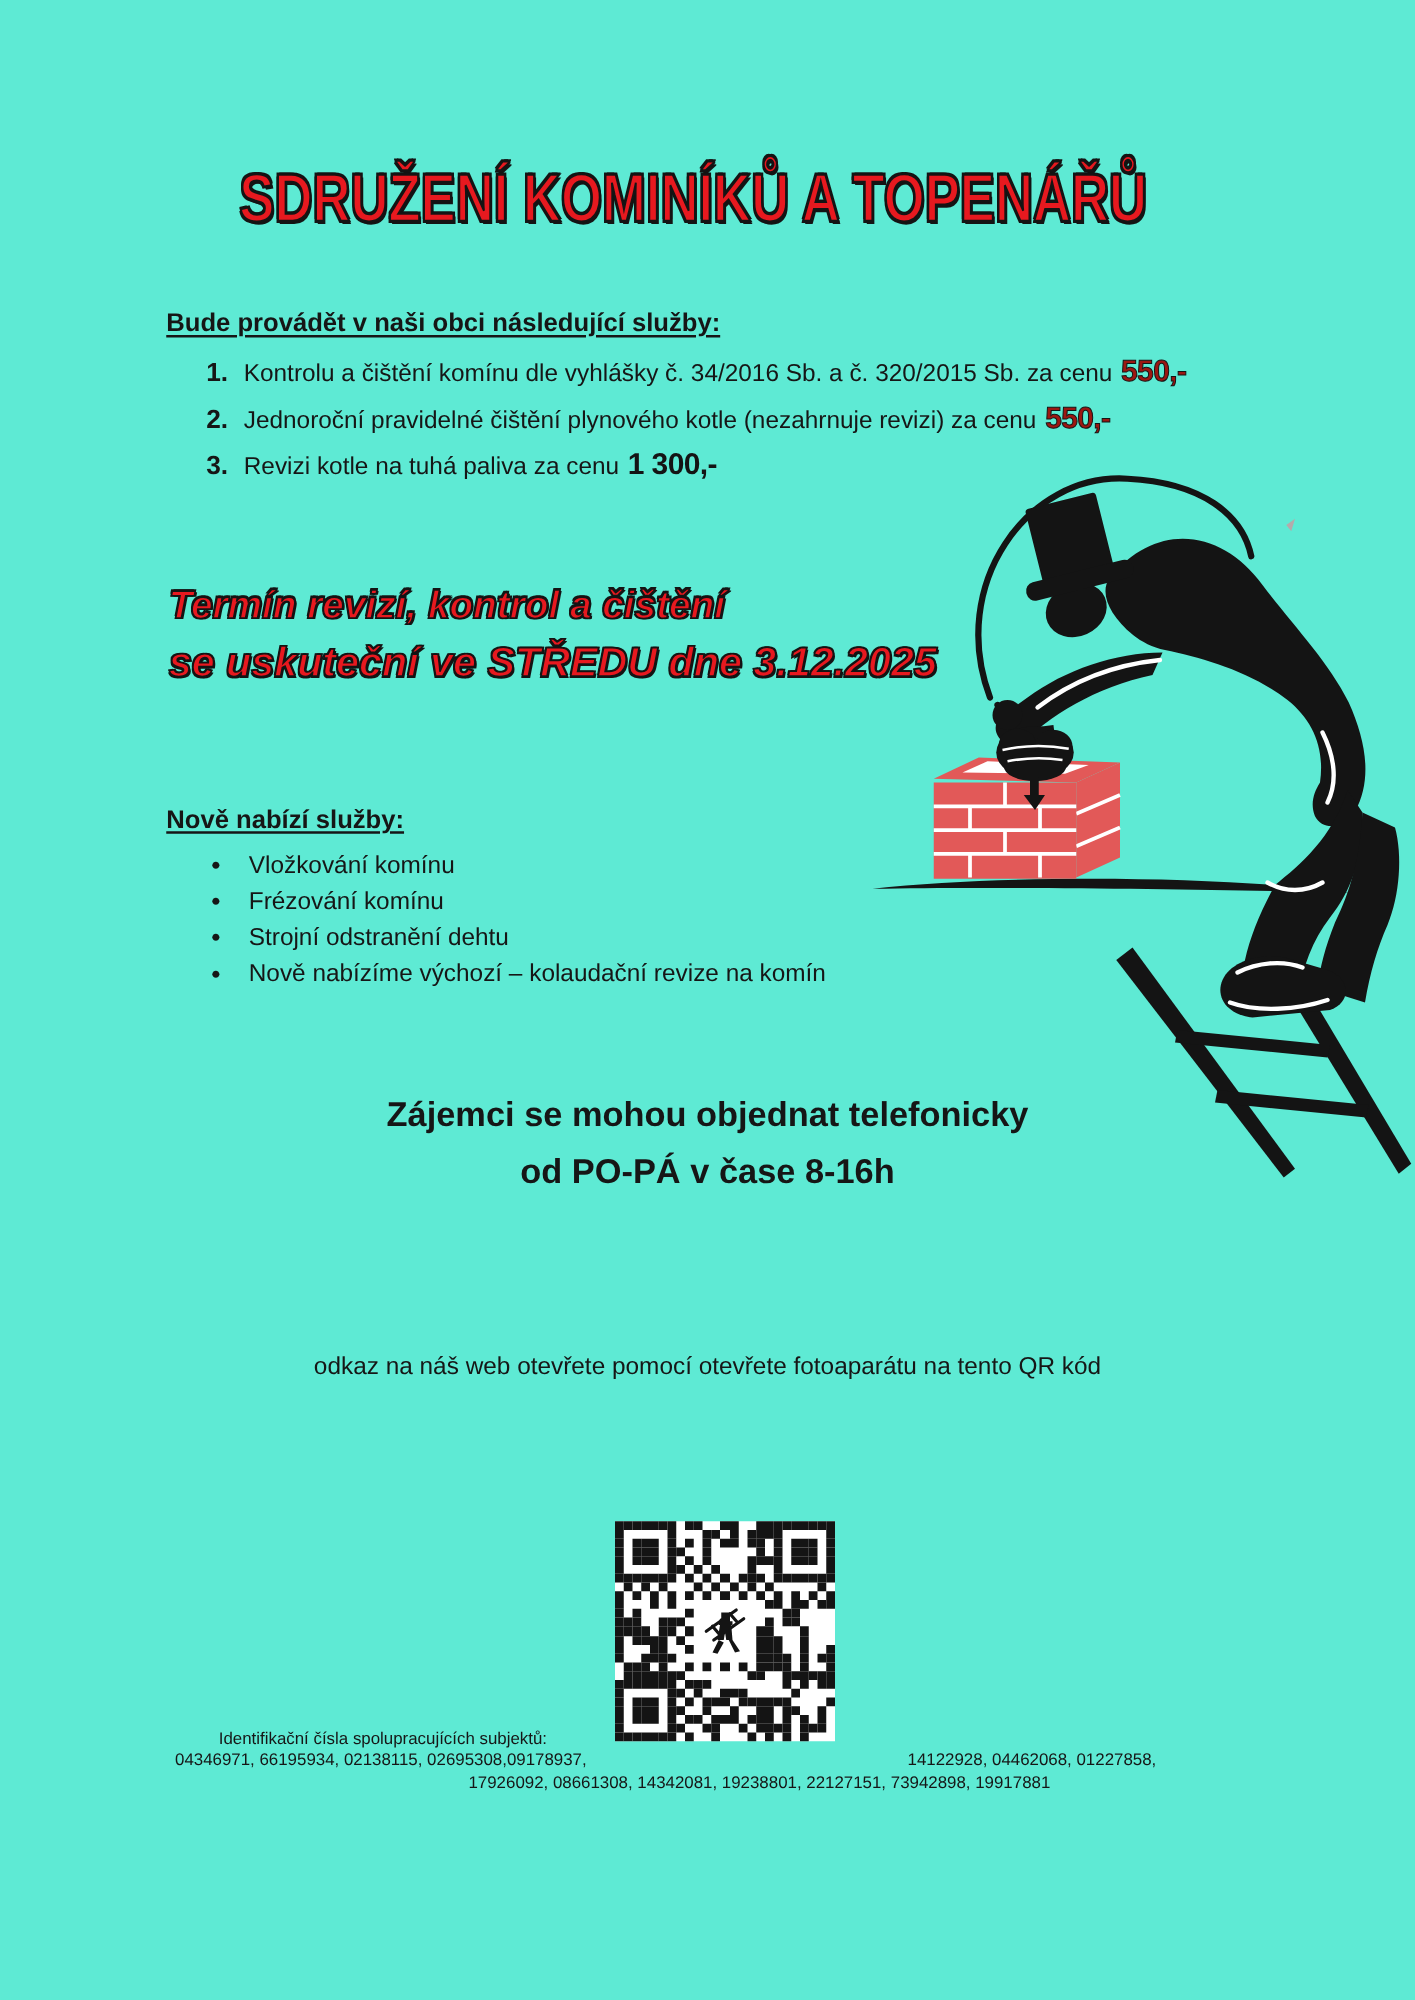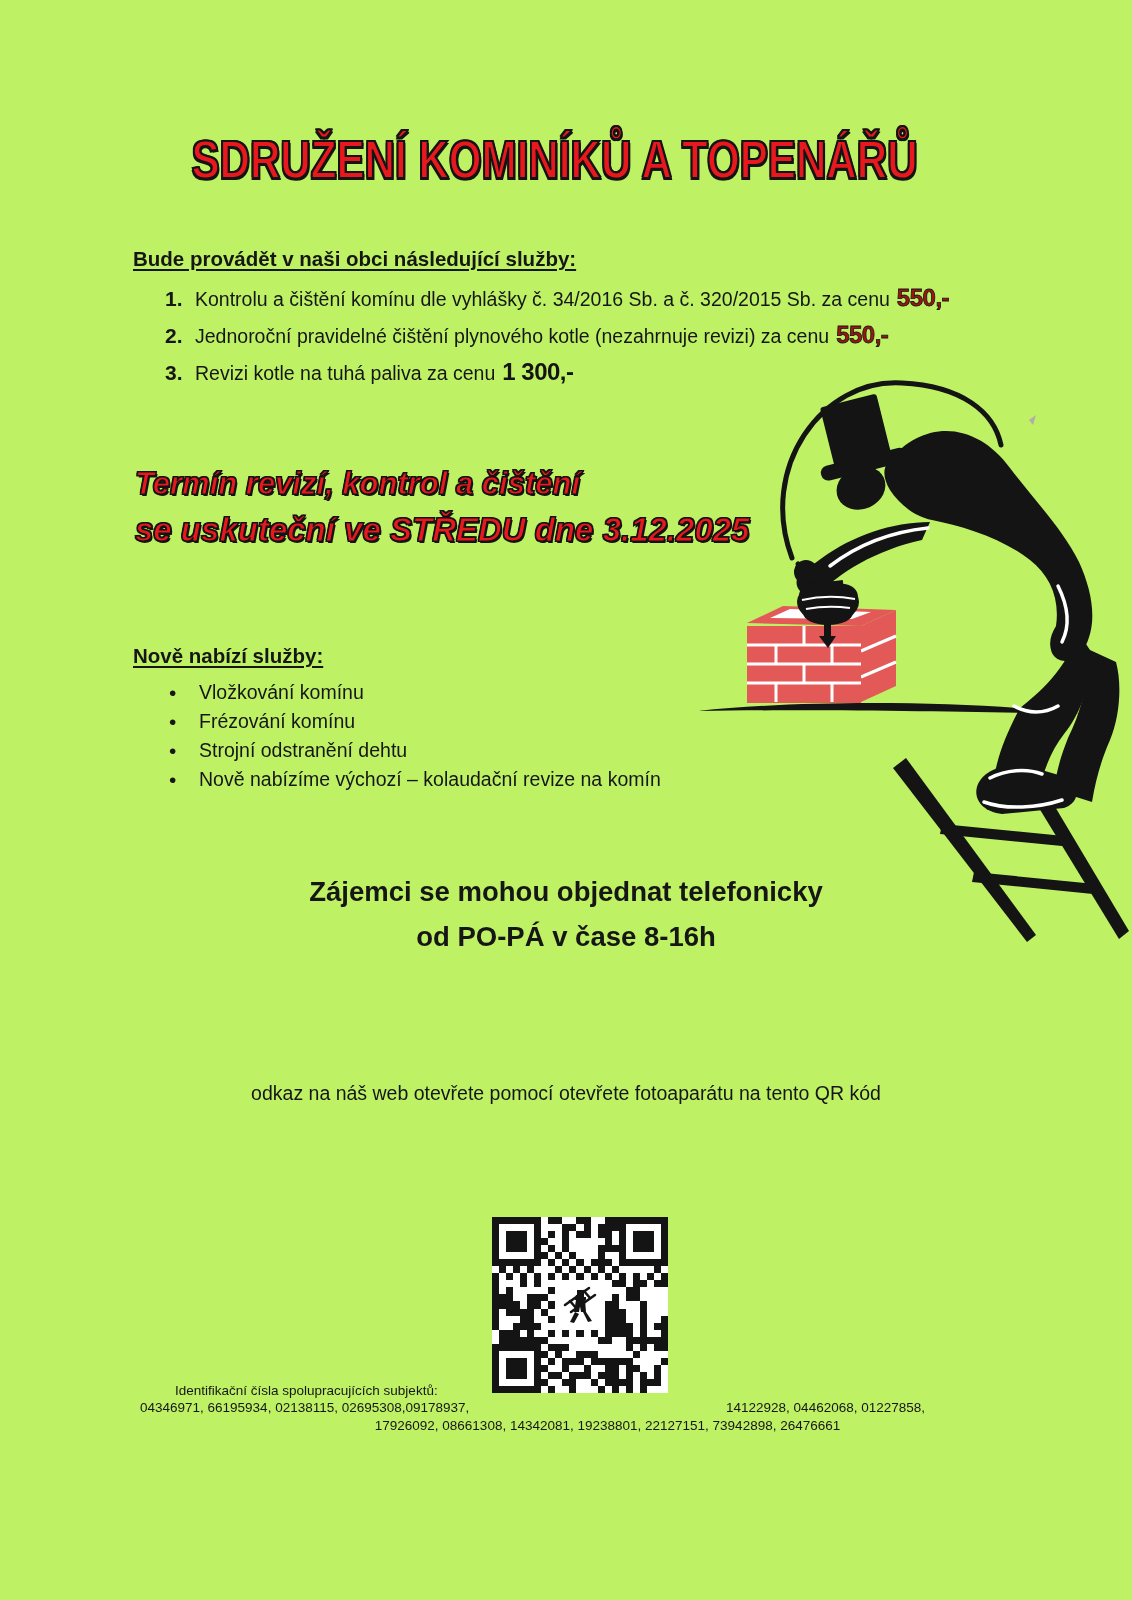--- a/index.html
+++ b/index.html
@@ -1,18 +1,18 @@
 <!DOCTYPE html>
 <html><head>
 <meta charset="utf-8">
 <style>
   html,body{margin:0;padding:0;background:#888;}
   .page{
     position:relative; width:1132px; height:1600px; margin:0 auto;
-    background:#bef264; overflow:hidden;
+    background:#5eead4; overflow:hidden;
     font-family:"Liberation Sans", sans-serif; color:#161616;
   }
   
   .title{position:absolute; top:128px; left:0; width:1110px; text-align:center; margin:0;}
   .title-inner{
     display:inline-block; font-size:54px; font-weight:bold; letter-spacing:0px;
     color:#e7191f; -webkit-text-stroke:2px #141414;
     text-shadow:-1.5px -1.5px 0 #141414,1.5px -1.5px 0 #141414,-1.5px 1.5px 0 #141414,2px 2px 0 #141414;
     transform:scaleX(0.78); transform-origin:center; white-space:nowrap;
   }
@@ -508,15 +508,15 @@
         </g>
       </svg>
     </div>
   </div>
 
   <div class="f1">Identifikační čísla spolupracujících subjektů:</div>
   <div class="f2">
     <span>04346971, 66195934, 02138115, 02695308,09178937,</span>
     <span>14122928, 04462068, 01227858,</span>
   </div>
-  <div class="f3">17926092, 08661308, 14342081, 19238801, 22127151, 73942898, 26476661</div>
+  <div class="f3">17926092, 08661308, 14342081, 19238801, 22127151, 73942898, 19917881</div>
 
 </div>
 
 </body></html>

